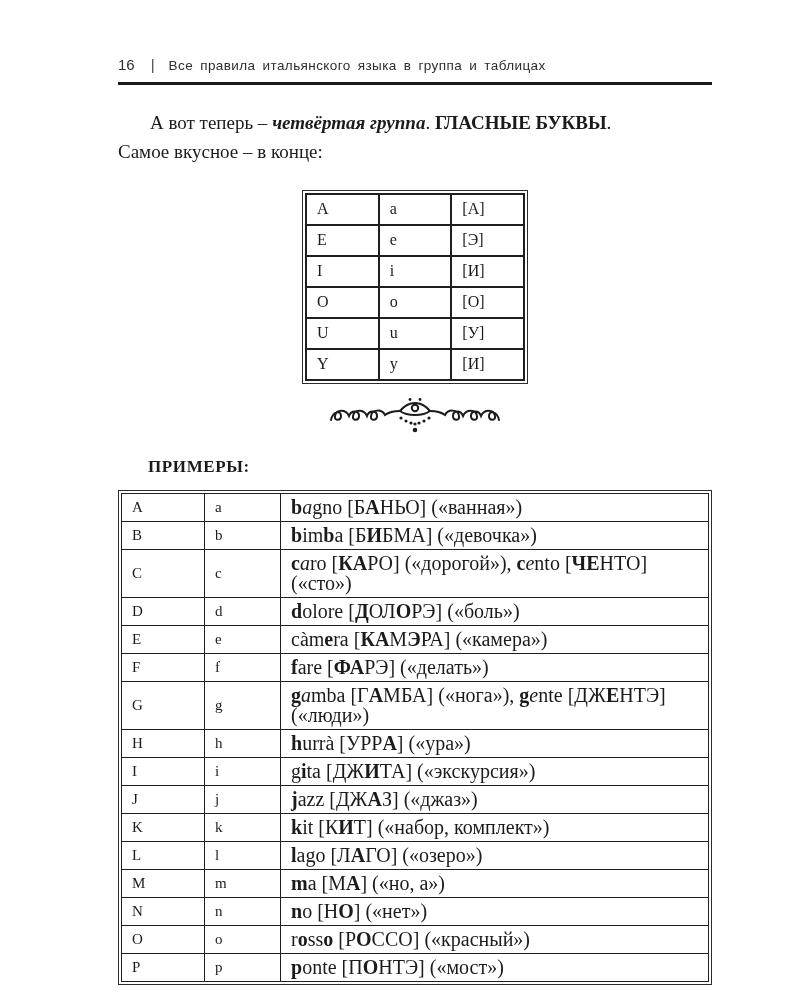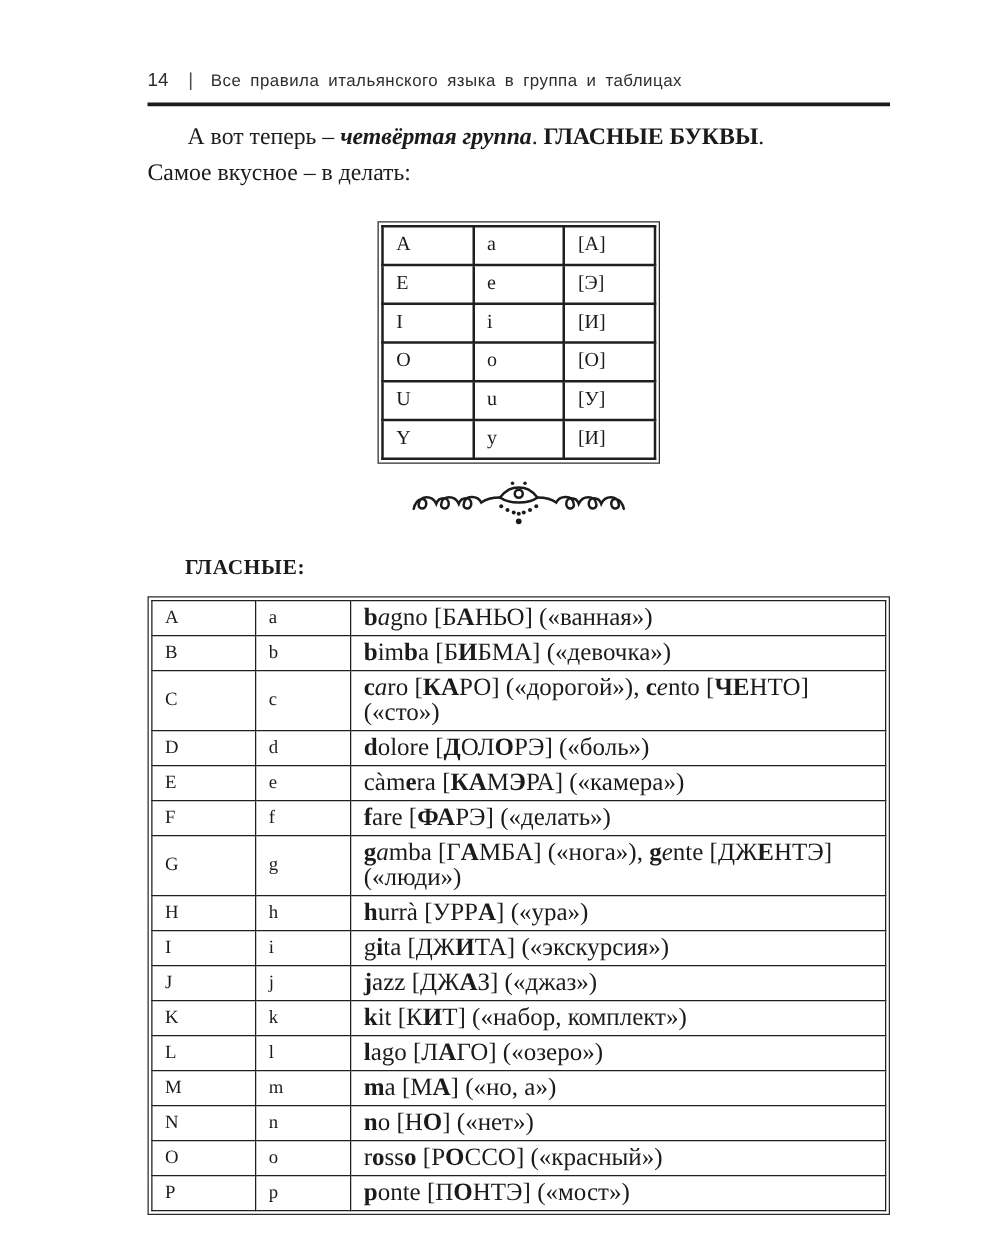--- a/index.html
+++ b/index.html
@@ -18,21 +18,21 @@
     display:flex; align-items:baseline;
     color:#2e2e2e;
     padding-bottom:9px;
     border-bottom:3px solid #1b1b1b;
   }
   .page-num { font-size:15px; }
   .head-sep { font-size:15px; color:#4a4a4a; margin:0 14px 0 16px; font-weight:300; }
   .head-title { font-size:13.5px; letter-spacing:0.4px; word-spacing:3px; }
 
   
-  .intro { margin-top:10px; font-size:19px; line-height:29px; }
+  .intro { margin-top:23px; font-size:19px; line-height:29px; }
   .intro .l1 { padding-left:32px; }
   .bi { font-weight:bold; font-style:italic; }
   .b  { font-weight:bold; }
 
   
   .dbl-frame { border:1px solid #2c2c2c; padding:2px; background:#fff; }
 
   
   .vowel-outer { width:226px; margin:24px auto 0; }
   table { border-collapse:collapse; width:100%; }
@@ -63,28 +63,28 @@
   .examples-table td.c-lower { width:55px; font-size:15px; }
   .examples-table td.c-example b { font-weight:bold; }
   .examples-table td.c-example i { font-style:italic; }
 </style>
 </head>
 <body>
 
 <div class="content">
 
   <div class="page-header">
-    <span class="page-num">14</span>
+    <span class="page-num">16</span>
     <span class="head-sep">|</span>
     <span class="head-title">Все правила итальянского языка в группа и таблицах</span>
   </div>
 
   <div class="intro">
     <div class="l1"><span>А вот теперь – </span><span class="bi">четвёртая группа</span><span>. </span><span class="b">ГЛАСНЫЕ БУКВЫ</span><span>.</span></div>
-    <div class="l2">Самое вкусное – в делать:</div>
+    <div class="l2">Самое вкусное – в конце:</div>
   </div>
 
   <div class="vowel-outer">
     <div class="dbl-frame">
       <table class="vowel-table">
         <tbody>
 
             <tr>
               <td>A</td>
               <td>a</td>
@@ -145,21 +145,21 @@
         <circle cx="92" cy="26" r="1.6"></circle>
         <circle cx="97" cy="24" r="1.6"></circle>
         <circle cx="102" cy="21" r="1.6"></circle>
         <circle cx="88" cy="33" r="2.3"></circle>
         <circle cx="83" cy="2.5" r="1.4"></circle>
         <circle cx="93" cy="2.5" r="1.4"></circle>
       </g>
     </svg>
   </div>
 
-  <div class="examples-heading">ГЛАСНЫЕ:</div>
+  <div class="examples-heading">ПРИМЕРЫ:</div>
 
   <div class="examples-outer">
     <div class="dbl-frame">
       <table class="examples-table">
         <tbody>
 
             <tr>
               <td class="c-upper">A</td>
               <td class="c-lower">a</td>
               <td class="c-example"><b>b</b><i>a</i>gno [Б<b>А</b>НЬО] («ванная»)</td>

